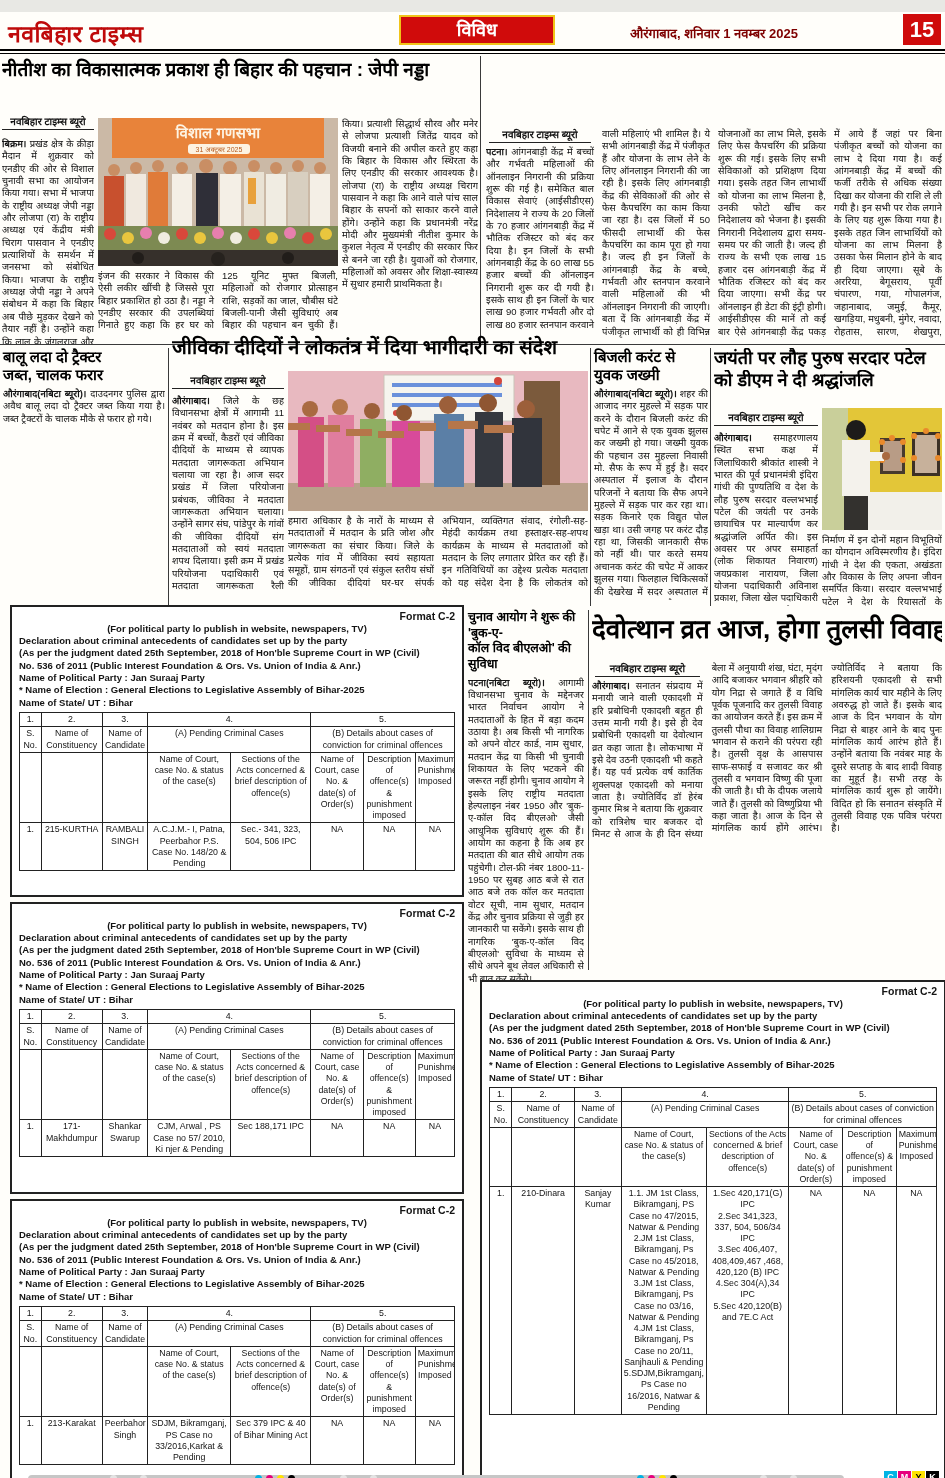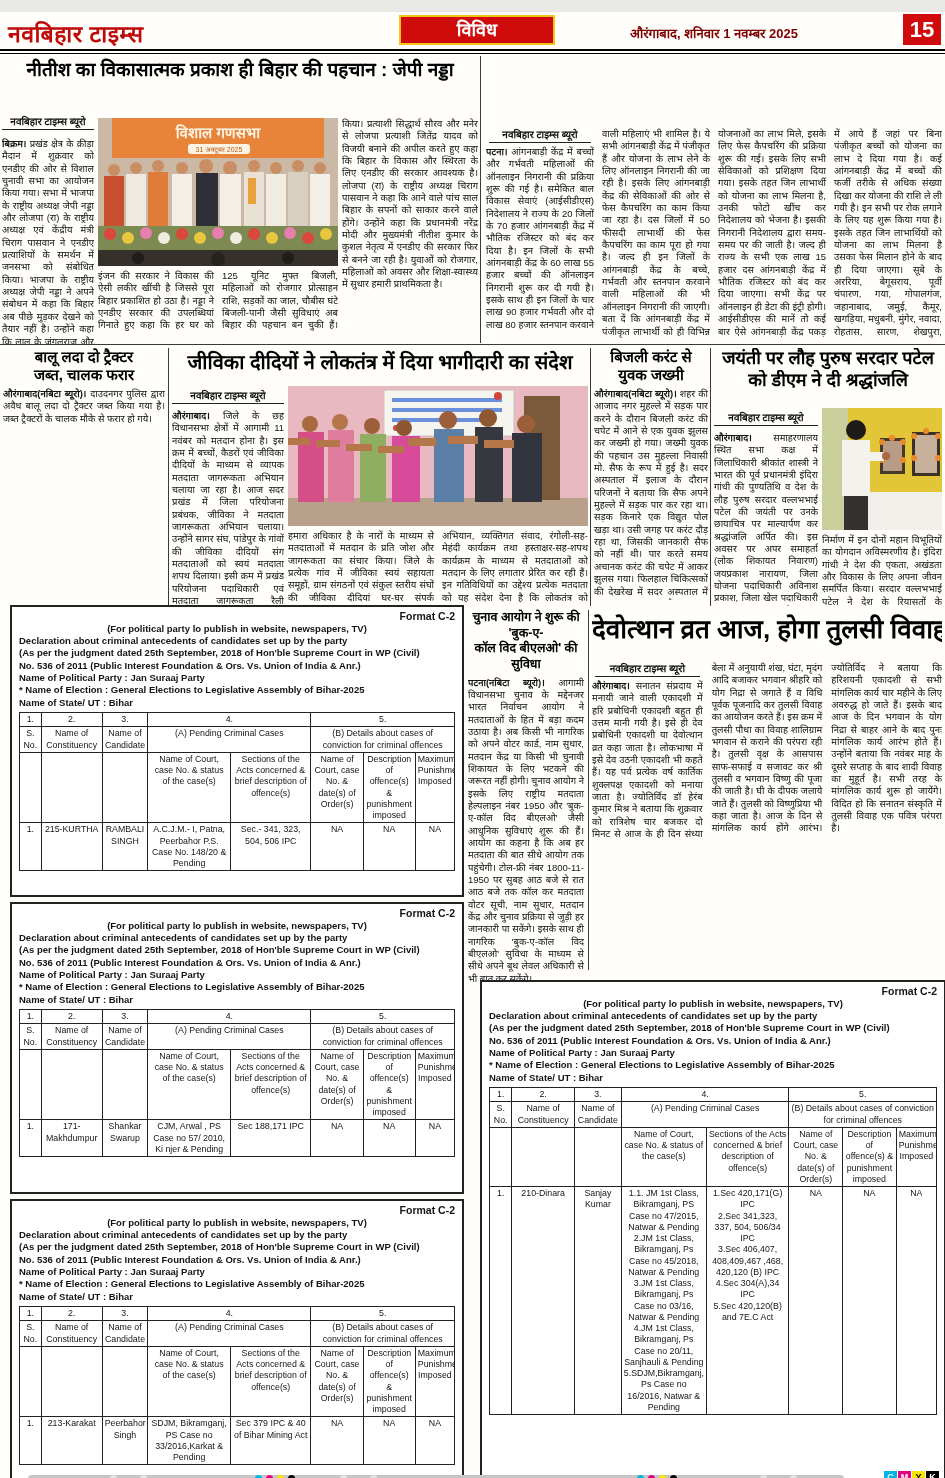--- a/index.html
+++ b/index.html
@@ -1,19 +1,19 @@
 <!DOCTYPE html>
 <html><head>
 <meta charset="utf-8">
 <style>
   html,body{margin:0;padding:0;background:#e8e8e4}
   #page{position:relative;width:945px;height:1478px;margin:12px auto;background:#fffefa;
         font-family:"Liberation Sans","DejaVu Sans",sans-serif;color:#141414;overflow:hidden}
   .abs{position:absolute}
-  .hl{font-weight:bold;color:#000;text-align:center}
+  .hl{font-weight:bold;color:#000;text-align:left}
   .nowrap{white-space:nowrap;overflow:hidden}
   .body{font-size:9.5px;line-height:1.3;text-align:justify;overflow:hidden}
   .byline{font-weight:bold;font-size:10px;text-align:center;border-bottom:1px solid #222;
           margin:0 auto 3px auto;padding-bottom:1px;width:88%;white-space:nowrap;overflow:hidden}
   .cols2{column-count:2;column-gap:8px}
   .cols3{column-count:3;column-gap:9px}
   .cols4{column-count:4;column-gap:8px}
   .vrule{position:absolute;width:1px;background:#3a3a3a}
   .hrule{position:absolute;height:1px;background:#3a3a3a}
   .photo{position:absolute;overflow:hidden;background:#ddd}
@@ -134,21 +134,21 @@
       <div>जब्त, चालक फरार</div>
     </div>
     <div class="body" style="margin-top:4px;height:210px">
       <b>औरंगाबाद(नबिटा ब्यूरो)।</b>
       <span>दाउदनगर पुलिस द्वारा अवैध बालू लदा दो ट्रैक्टर जब्त किया गया है। जब्त ट्रैक्टरों के चालक मौके से फरार हो गये।</span>
     </div>
   </div>
 
   <div class="vrule" style="left:168px;top:336px;height:258px"></div>
 
-  <div class="abs" style="left:172px;top:336px;width:416px;height:258px">
+  <div class="abs" style="left:172px;top:321px;width:416px;height:258px">
     <div class="hl nowrap" style="font-size:20px;width:100%">जीविका दीदियों ने लोकतंत्र में दिया भागीदारी का संदेश</div>
     <div class="byline abs" style="left:0;top:40px;width:112px">नवबिहार टाइम्स ब्यूरो</div>
     <div class="body abs" style="left:0;top:62px;width:112px;height:196px">
       <b>औरंगाबाद।</b>
       <span>जिले के छह विधानसभा क्षेत्रों में आगामी 11 नवंबर को मतदान होना है। इस क्रम में बच्चों, कैडरों एवं जीविका दीदियों के माध्यम से व्यापक मतदाता जागरूकता अभियान चलाया जा रहा है। आज सदर प्रखंड में जिला परियोजना प्रबंधक, जीविका ने मतदाता जागरूकता अभियान चलाया। उन्होंने सागर संघ, पांडेपुर के गांवों की जीविका दीदियों संग मतदाताओं को स्वयं मतदाता शपथ दिलाया। इसी क्रम में प्रखंड परियोजना पदाधिकारी एवं मतदाता जागरूकता रैली आयोजित की गई। इन दीदियों ने वोट</span>
     </div>
     <div class="photo" style="left:116px;top:38px;width:300px;height:140px">
       <svg width="300" height="140" viewBox="0 0 300 140" xmlns="http://www.w3.org/2000/svg">
         <rect width="300" height="140" fill="#e8b9c0"></rect>
         <rect x="0" y="112" width="300" height="28" fill="#b9a08a"></rect>

